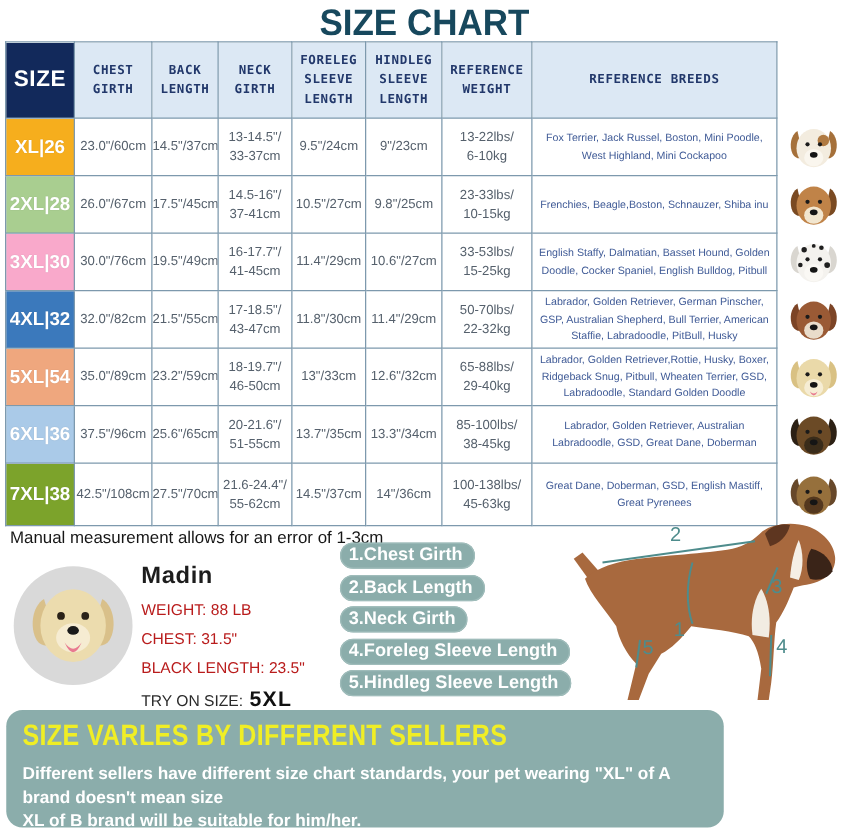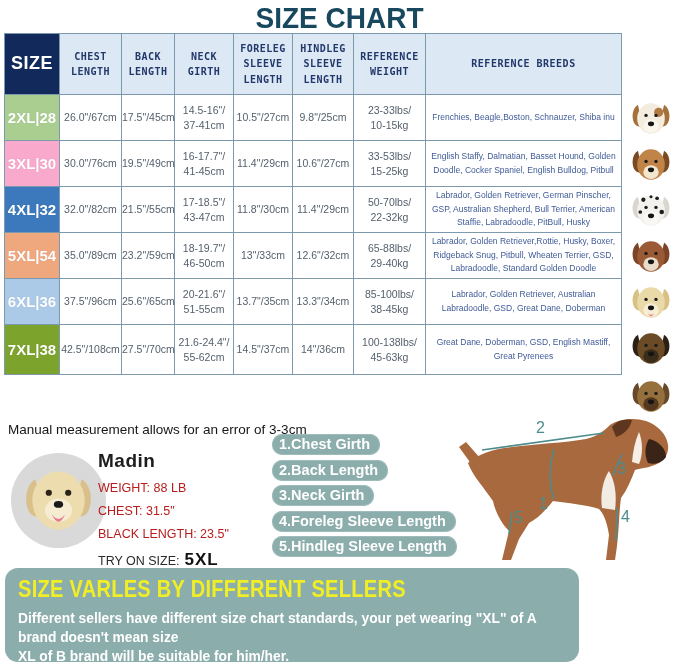--- a/index.html
+++ b/index.html
@@ -27,21 +27,21 @@
   #dogs{position:absolute;left:624px;top:95px;width:54px;}
   .dog-slot{height:46px;display:flex;align-items:center;justify-content:center;}
   .dog-slot.last{height:50px;}
   .dog-slot svg{width:46px;height:43px;}
 
   
   #note{position:absolute;left:8px;top:422px;font-size:13.5px;color:#161616;}
 
   
   #model-photo{position:absolute;left:10px;top:452px;width:97px;height:97px;}
-  #model-info{position:absolute;left:98px;top:450px;}
+  #model-info{position:absolute;left:113px;top:450px;}
   #model-name{font-size:19px;font-weight:bold;color:#1d1d1d;letter-spacing:.5px;margin:0 0 9px 0;}
   .model-line{font-size:12.5px;color:#b91c1c;margin:0 0 9px 0;}
   #tryon-line{font-size:12.5px;color:#2a2a2a;margin:2px 0 0 0;}
   #tryon-size{font-size:17px;font-weight:bold;color:#111;margin-left:5px;letter-spacing:1px;}
 
   
   #pills{position:absolute;left:272px;top:434px;display:flex;flex-direction:column;align-items:flex-start;}
   .pill{background:#8badab;color:#fff;font-weight:bold;font-size:14.5px;border-radius:12px;
         padding:2px 10px 3px 7px;margin-bottom:4.5px;white-space:nowrap;box-shadow:inset 0 0 0 1px #9fbcba;}
 
@@ -71,38 +71,50 @@
         <col style="width:59px">
       <col style="width:59px">
         <col style="width:61px">
         <col style="width:72px">
         <col style="width:196px">
     </colgroup>
     <thead>
         <tr>
           <th class="size-head">SIZE</th>
           <th>CHEST
-LENGTH</th>
+GIRTH</th>
           <th>BACK
 LENGTH</th>
           <th>NECK
 GIRTH</th>
           <th>FORELEG
 SLEEVE
 LENGTH</th>
           <th>HINDLEG
 SLEEVE
 LENGTH</th>
           <th>REFERENCE
 WEIGHT</th>
           <th>REFERENCE BREEDS</th>
         </tr>
       </thead>
     <tbody>
         <tr style="height: 46px;">
+          <td class="size-cell" style="background: rgb(246, 174, 29);">XL|26</td>
+          <td class="pre">23.0"/60cm</td>
+          <td class="pre">14.5"/37cm</td>
+          <td class="pre">13-14.5"/
+33-37cm</td>
+          <td class="pre">9.5"/24cm</td>
+          <td class="pre">9"/23cm</td>
+          <td class="pre">13-22lbs/
+6-10kg</td>
+          <td class="breeds">Fox Terrier, Jack Russel, Boston, Mini Poodle, West Highland, Mini Cockapoo</td>
+        </tr>
+        <tr style="height: 46px;">
           <td class="size-cell" style="background: rgb(169, 206, 144);">2XL|28</td>
           <td class="pre">26.0"/67cm</td>
           <td class="pre">17.5"/45cm</td>
           <td class="pre">14.5-16"/
 37-41cm</td>
           <td class="pre">10.5"/27cm</td>
           <td class="pre">9.8"/25cm</td>
           <td class="pre">23-33lbs/
 10-15kg</td>
           <td class="breeds">Frenchies, Beagle,Boston, Schnauzer, Shiba inu</td>
@@ -256,21 +268,21 @@
     <ellipse cx="30" cy="28" rx="18" ry="20" fill="#96703c"></ellipse>
     <ellipse cx="30" cy="38" rx="10" ry="9" fill="#54381e"></ellipse>
     <circle cx="23.5" cy="24" r="2.2" fill="#1b1b1b"></circle>
     <circle cx="36.5" cy="24" r="2.2" fill="#1b1b1b"></circle>
     <ellipse cx="30" cy="35" rx="4" ry="3" fill="#151515"></ellipse>
 
   </svg>
       </div>
     </div>
 
-  <div id="note">Manual measurement allows for an error of 3-3cm</div>
+  <div id="note">Manual measurement allows for an error of 1-3cm</div>
 
   <svg id="model-photo" viewBox="0 0 100 100">
     <circle cx="50" cy="50" r="49" fill="#d9d9d9"></circle>
     <path d="M26,28 C16,34 14,52 20,62 C24,68 32,68 36,62 Z" fill="#d9c08a"></path>
     <path d="M74,28 C84,34 86,52 80,62 C76,68 68,68 64,62 Z" fill="#d9c08a"></path>
     <ellipse cx="50" cy="50" rx="27" ry="30" fill="#ecdcae"></ellipse>
     <circle cx="40" cy="42" r="3.2" fill="#2a2218"></circle>
     <circle cx="60" cy="42" r="3.2" fill="#2a2218"></circle>
     <ellipse cx="50" cy="60" rx="14" ry="12" fill="#f6ecd2"></ellipse>
     <ellipse cx="50" cy="54" rx="4.8" ry="3.6" fill="#1a1a1a"></ellipse>

